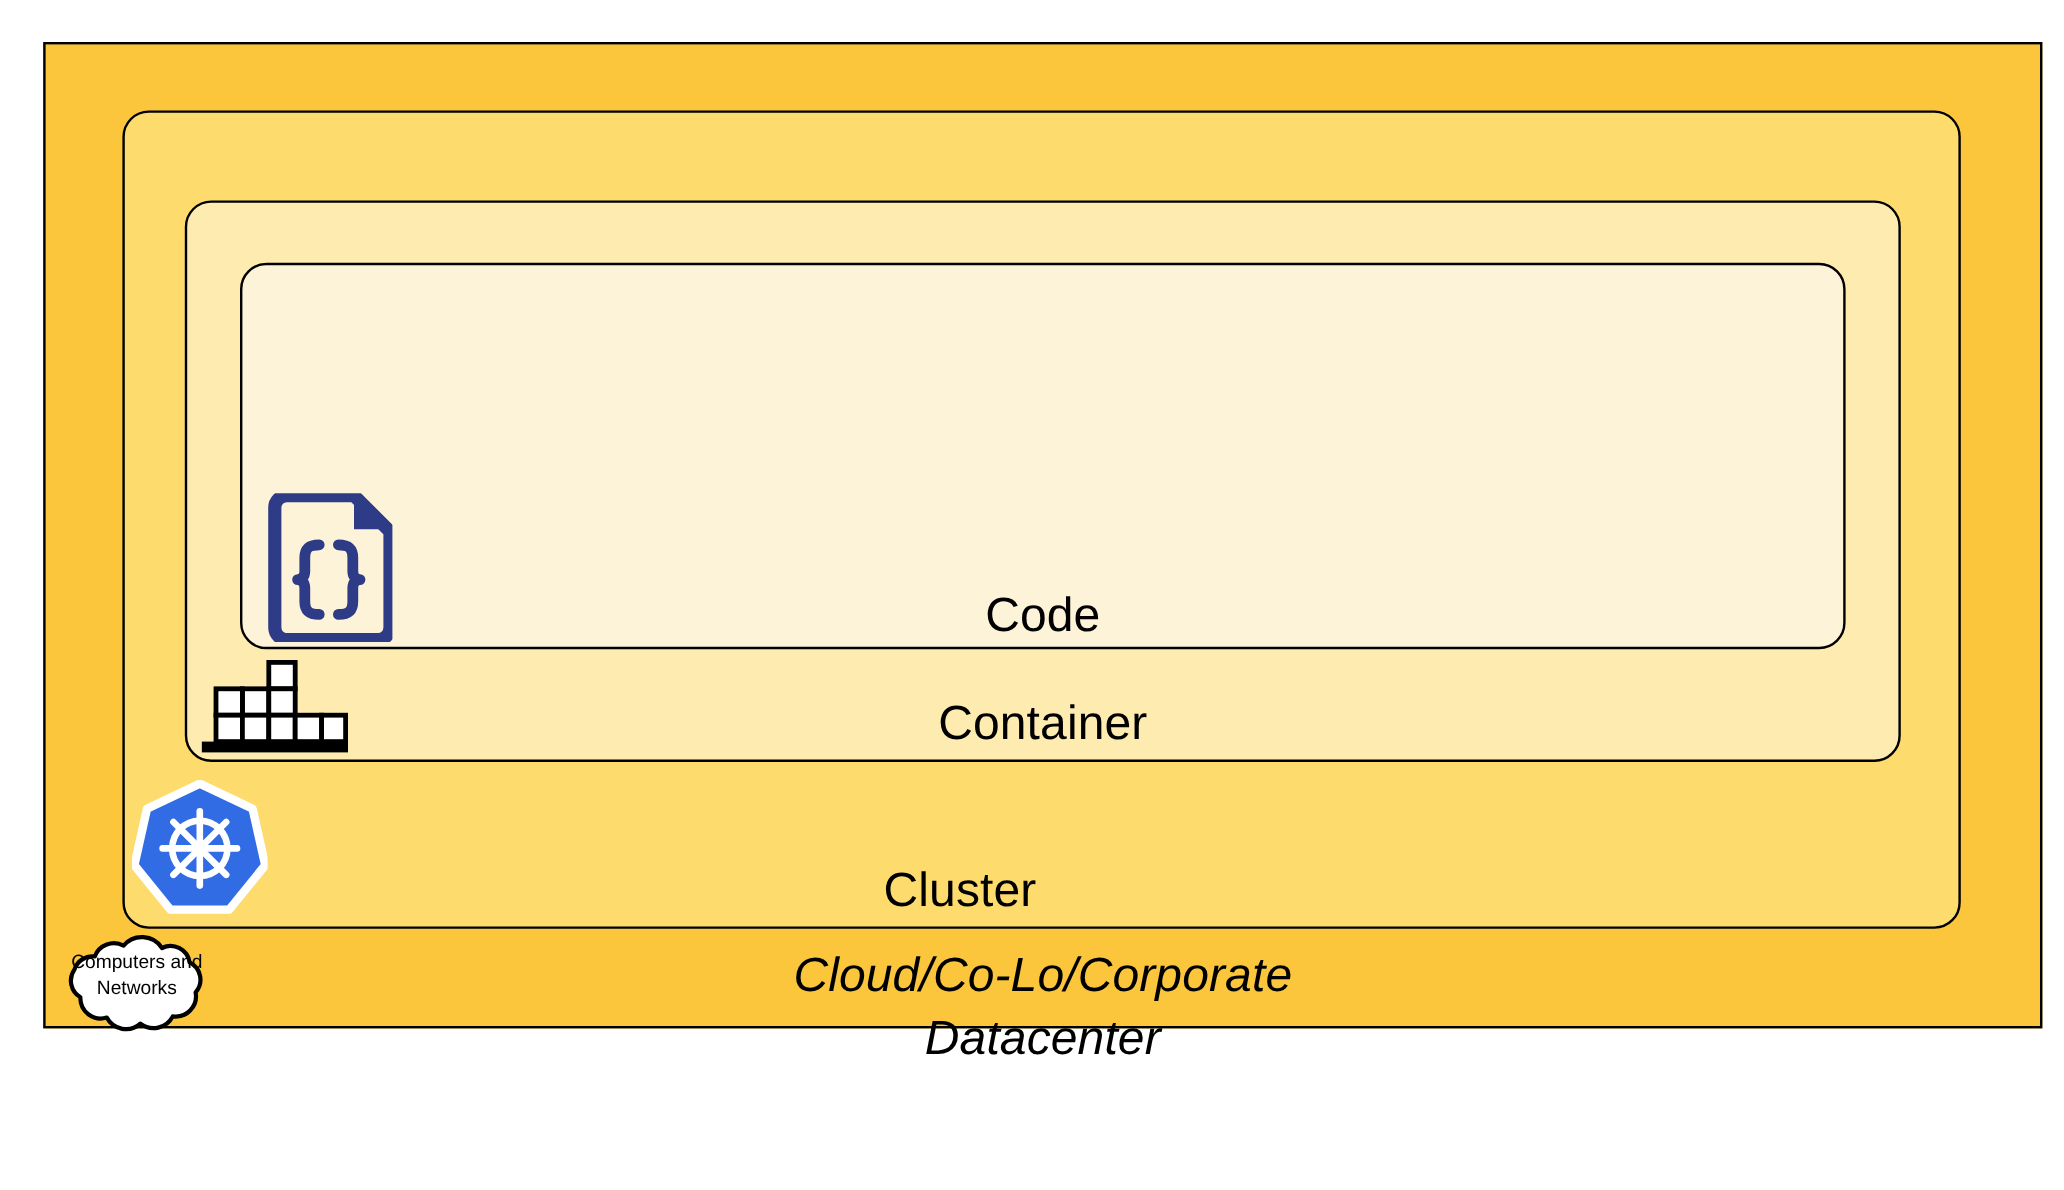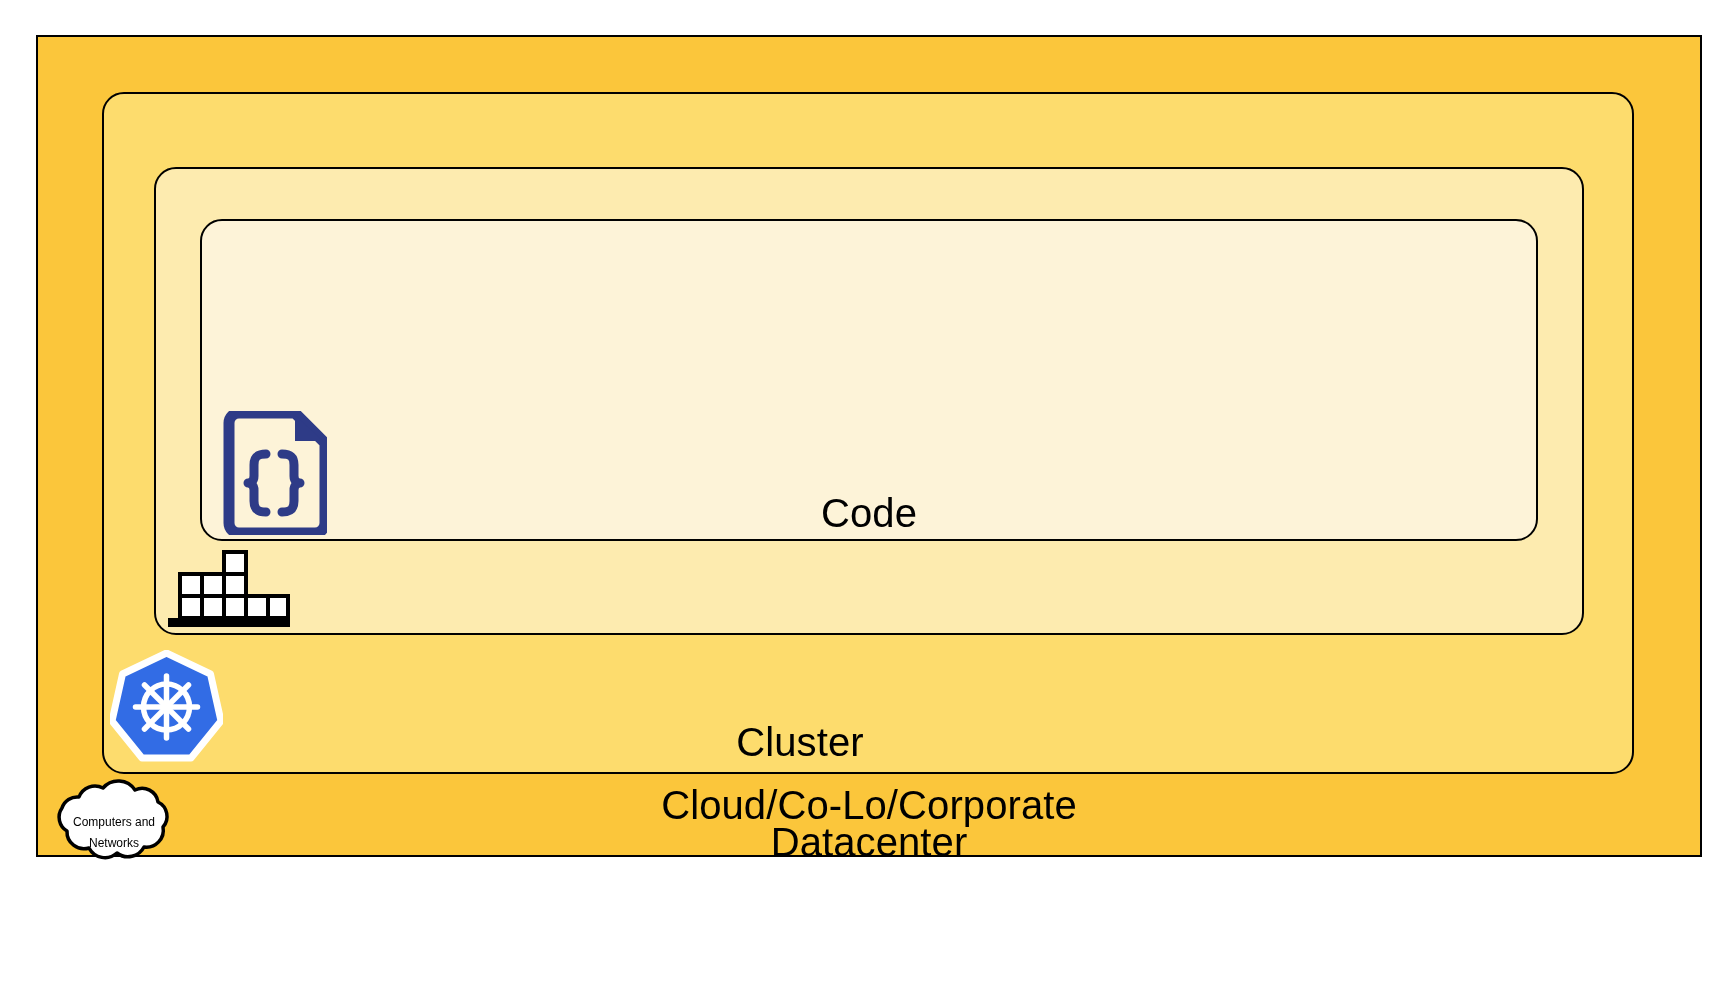--- a/index.html
+++ b/index.html
@@ -72,21 +72,21 @@
     color: #000000;
     font-size: 40px;
     line-height: 40px;
     text-align: center;
     white-space: pre-line;
     letter-spacing: 0.1px;
   }
   #label-code      { left: 200px; width: 1338px; top: 493px; }
   #label-container { left: 154px; width: 1430px; top: 583px; }
   #label-cluster   { left: 102px; width: 1396px; top: 722px; }
-  #label-datacenter{ left: 36px;  width: 1666px; top: 787px; line-height: 37px; }
+  #label-datacenter{ left: 36px;  width: 1666px; top: 787px; line-height: 52px; font-style: italic; }
 
   
   .icon-wrap { position: absolute; }
   #icon-code      { left: 219px; top: 411px; width: 108px; height: 124px; }
   #icon-container { left: 168px; top: 550px; width: 122px; height: 78px; }
   #icon-cluster   { left: 110px; top: 650px; width: 113px; height: 113px; }
 
   
   #cloud-callout {
     position: absolute;
@@ -94,43 +94,43 @@
     top: 771px;
     width: 142px;
     height: 96px;
   }
   #cloud-callout-label {
     position: absolute;
     left: 43px;
     top: 792px;
     width: 142px;
     text-align: center;
-    font-size: 12px;
+    font-size: 16px;
     line-height: 21px;
     color: #000000;
     white-space: pre-line;
     pointer-events: none;
-    margin-top: 20px;
   }
 </style>
 </head>
 <body style="background: rgb(255, 255, 255);">
 
 <div id="diagram">
 
   <div class="layer" id="layer-datacenter" style="background: rgb(251, 198, 59); border-color: rgb(0, 0, 0);"></div>
 
   <div class="layer" id="layer-cluster" style="background: rgb(253, 220, 109); border-color: rgb(0, 0, 0);"></div>
 
   <div class="layer" id="layer-container" style="background: rgb(253, 235, 175); border-color: rgb(0, 0, 0);"></div>
 
   <div class="layer" id="layer-code" style="background: rgb(253, 243, 216); border-color: rgb(0, 0, 0);"></div>
 
   <div class="layer-label" id="label-code">Code</div>
 
+  <div class="layer-label" id="label-container">Container</div>
 
   <div class="layer-label" id="label-cluster">Cluster</div>
 
   <div class="layer-label" id="label-datacenter">Cloud/Co-Lo/Corporate
 Datacenter</div>
 
   <div class="icon-wrap" id="icon-code">
     <svg width="108" height="124" viewBox="0 0 108 124" xmlns="http://www.w3.org/2000/svg">
       <path d="M10 12
                a10 10 0 0 1 10 -10

